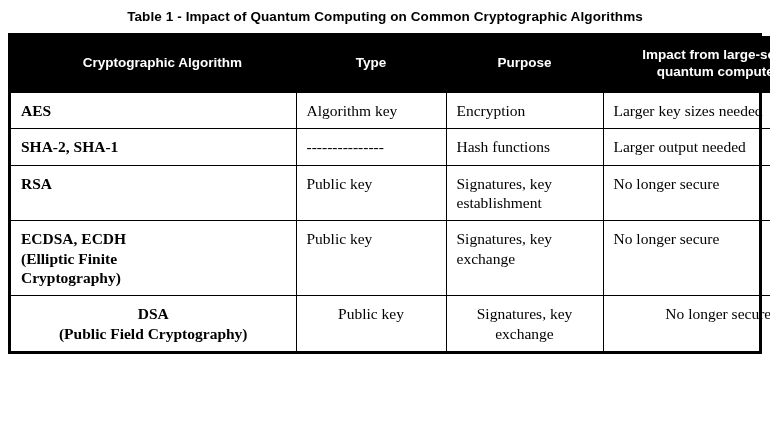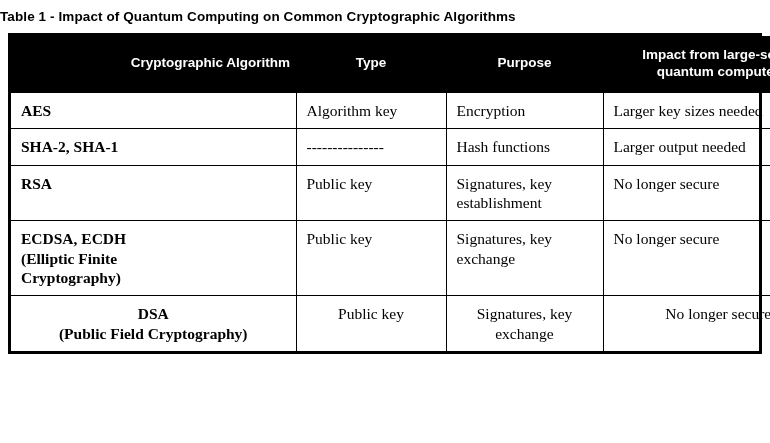--- a/index.html
+++ b/index.html
@@ -17,20 +17,21 @@
   .page {
     width: 770px;
     height: 443px;
     box-sizing: border-box;
     position: relative;
   }
   .table-caption {
     font-family: "Liberation Sans", sans-serif;
     font-weight: bold;
     font-size: 13.5px;
+    text-align: center;
     padding-top: 9px;
     padding-bottom: 9px;
     letter-spacing: 0.1px;
   }
   .table-wrap {
     margin: 0 8px;
     border: 3px solid #000000;
     box-sizing: border-box;
   }
   table.qtable {
@@ -44,21 +45,21 @@
     font-family: "Liberation Sans", sans-serif;
     font-weight: bold;
     font-size: 13.5px;
     text-align: center;
     vertical-align: middle;
     padding: 11px 6px;
     border: none;
     line-height: 1.25;
   }
   table.qtable th.col-alg {
-    text-align: right;
+    text-align: center;
     padding-left: 24px;
   }
   table.qtable td {
     border: 1.5px solid #000000;
     font-size: 15.5px;
     font-family: "Liberation Serif", serif;
     vertical-align: top;
     padding: 8px 10px 8px 10px;
     line-height: 1.25;
   }

